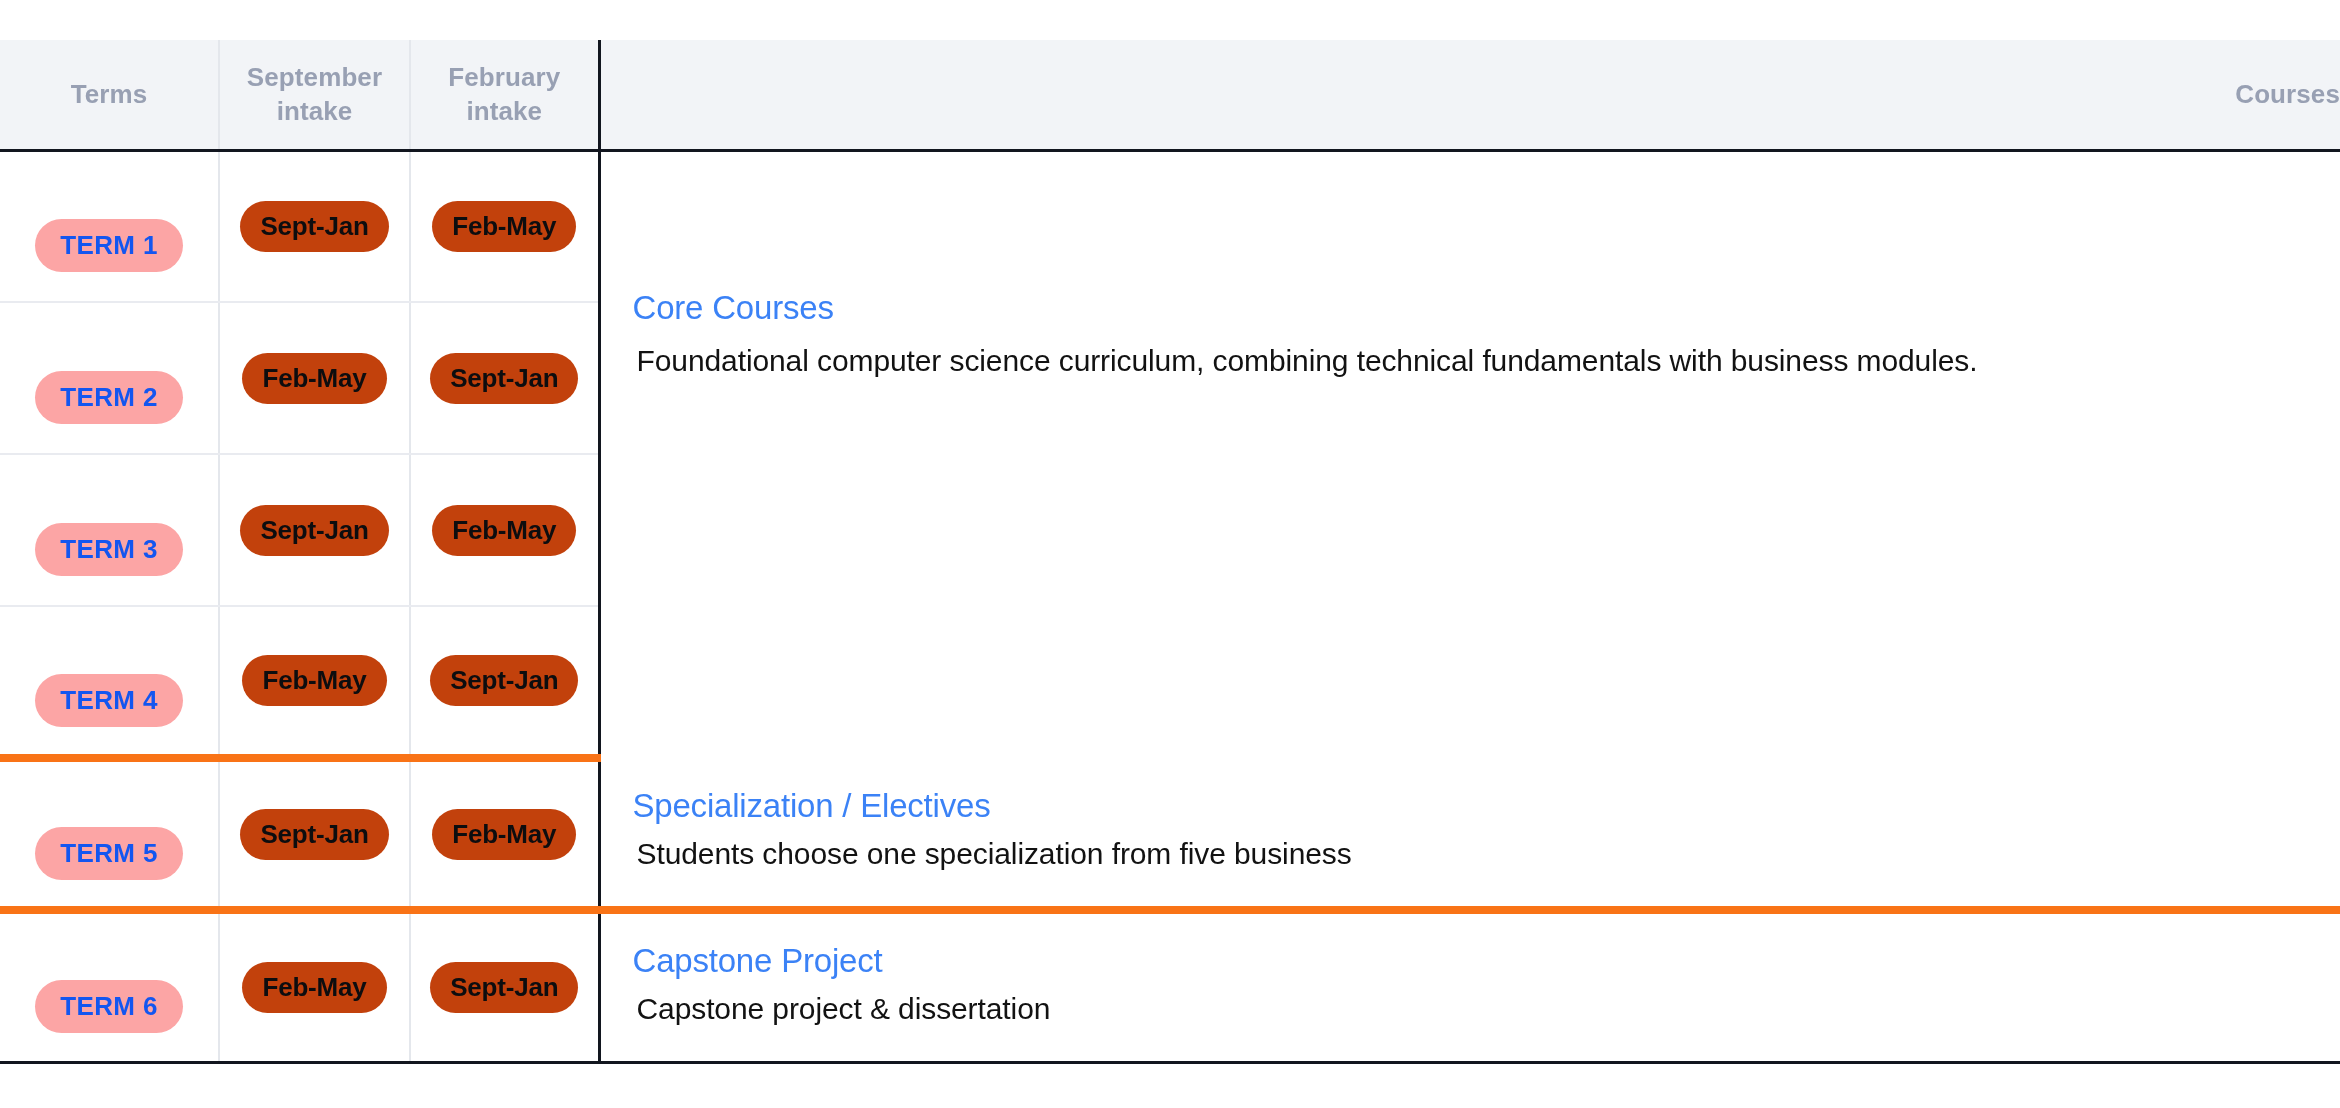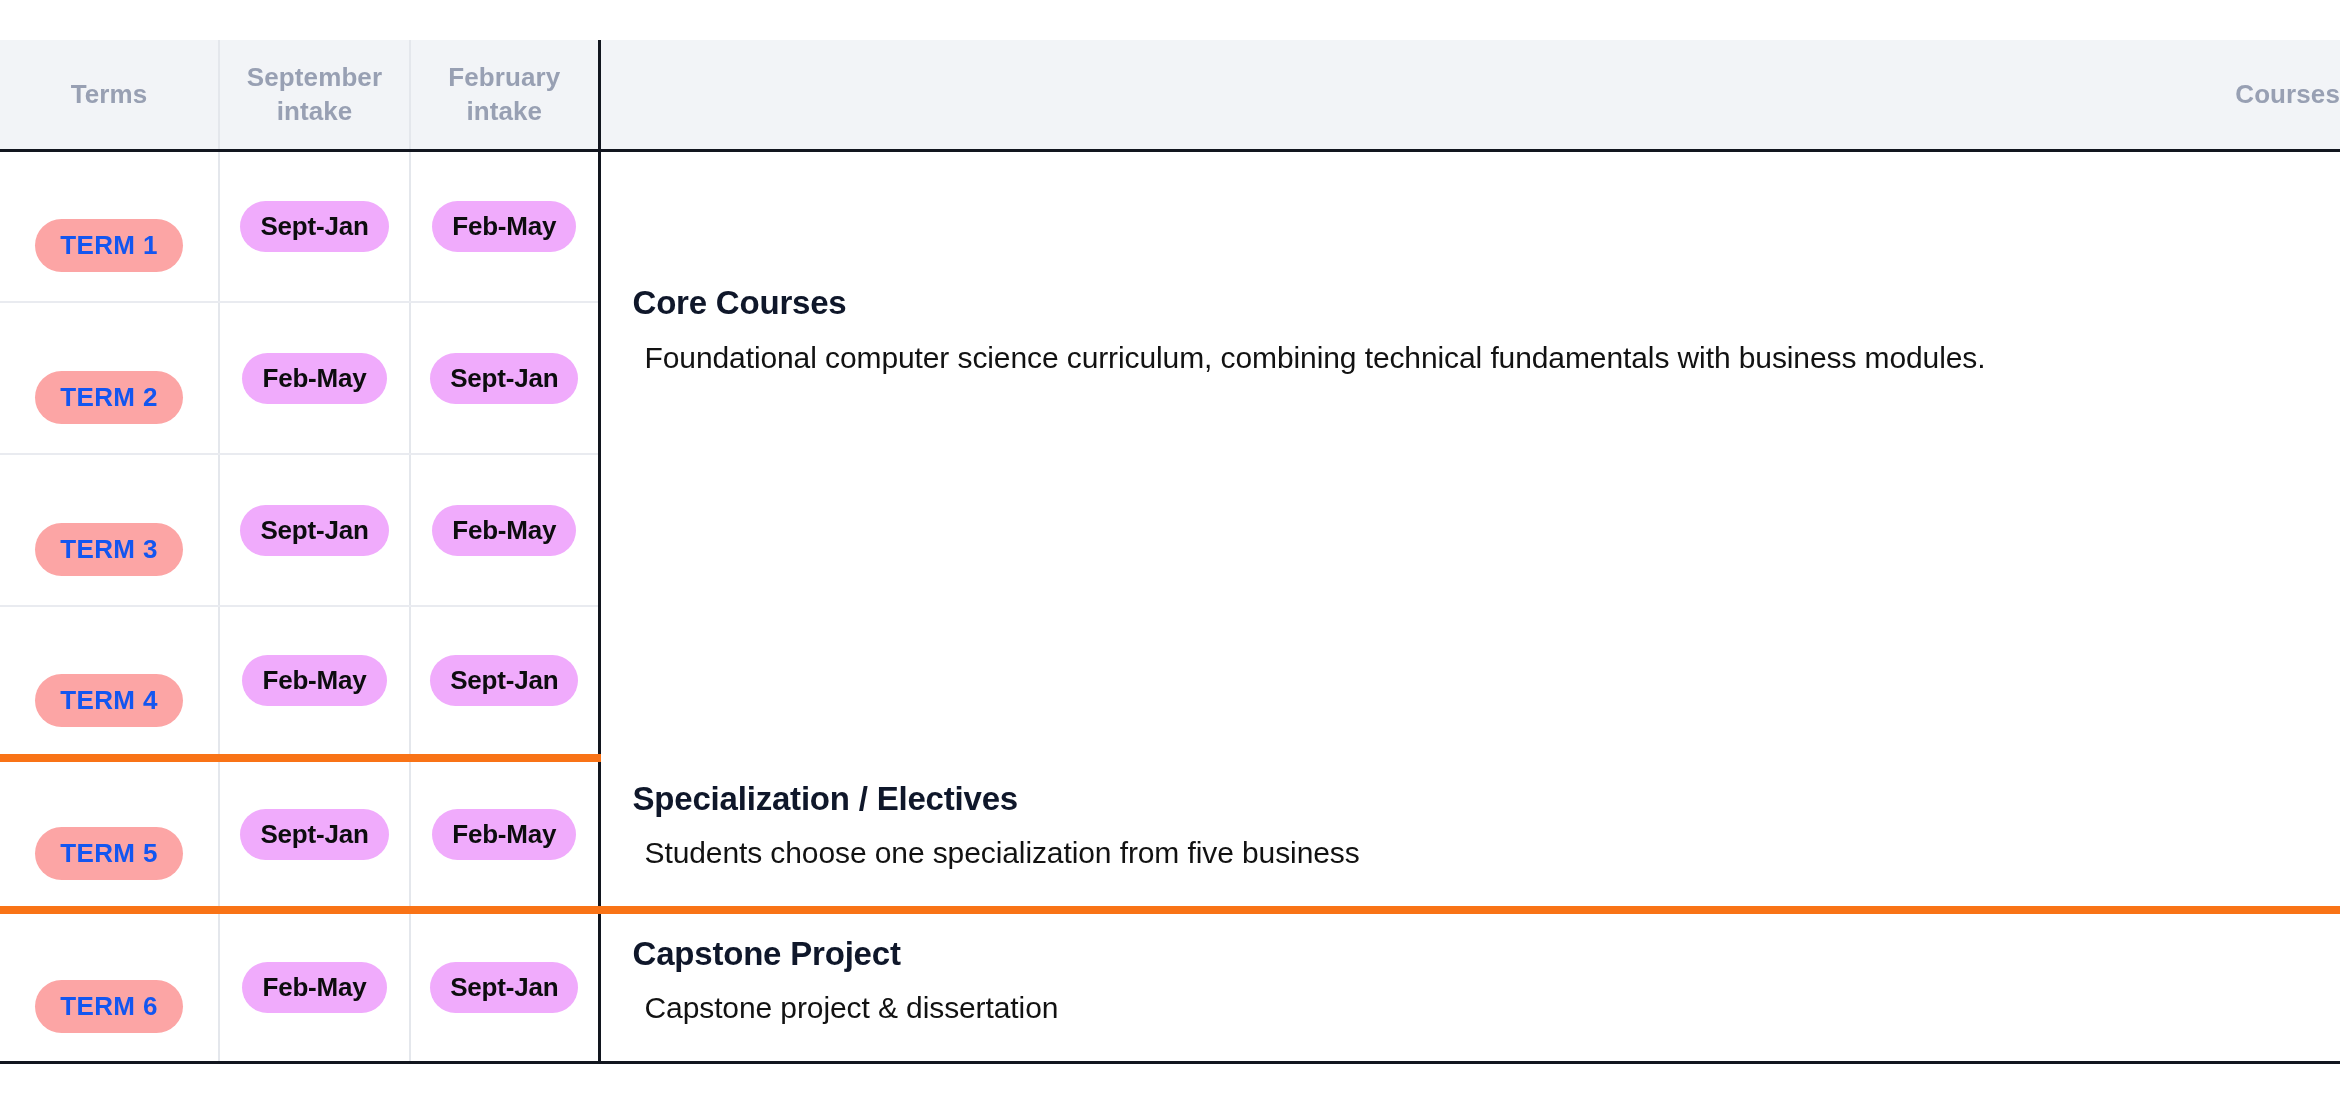--- a/index.html
+++ b/index.html
@@ -108,49 +108,49 @@
   }
   .pill-term {
     background: #fca5a5;
     color: #1356f0;
     font-size: 26px;
     letter-spacing: 0.4px;
     padding: 13px 25px 14px;
     margin-top: 39px;
   }
   .pill-intake {
-    background: #f0abfc;
+    background: #c2410c;
     color: #0d0d0f;
     font-size: 26px;
     letter-spacing: -0.2px;
     padding: 12px 20px 13px;
   }
 
   
   td.cell-courses {
     padding: 0;
   }
   .course-block {
     padding: 0 40px 0 32px;
   }
   .course-title {
     font-size: 33px;
-    font-weight: 700;
-    color: #0f172a;
+    font-weight: 400;
+    color: #3b82f6;
     letter-spacing: -0.2px;
     line-height: 1.25;
     margin: 0 0 10px 0;
   }
   .course-desc {
     font-size: 30px;
     font-weight: 400;
     color: #121212;
     line-height: 1.45;
     letter-spacing: -0.1px;
-    margin: 12px;
+    margin: 4px;
     max-width: 1540px;
   }
   .course-block.align-top {
     position: relative;
     top: -118px;
   }
   .course-block.tight .course-title { margin-bottom: 6px; }
 </style>
 </head>
 <body>

